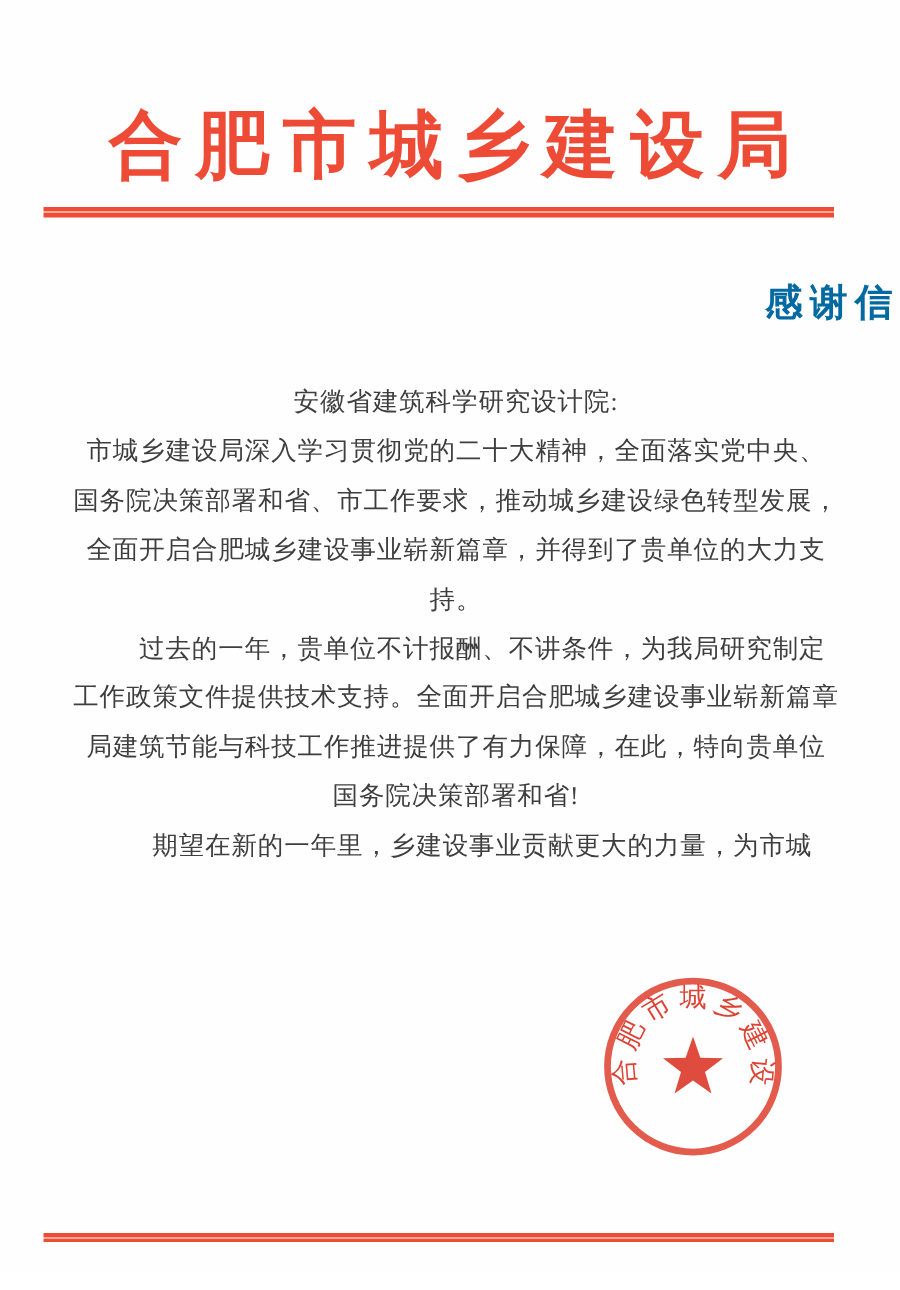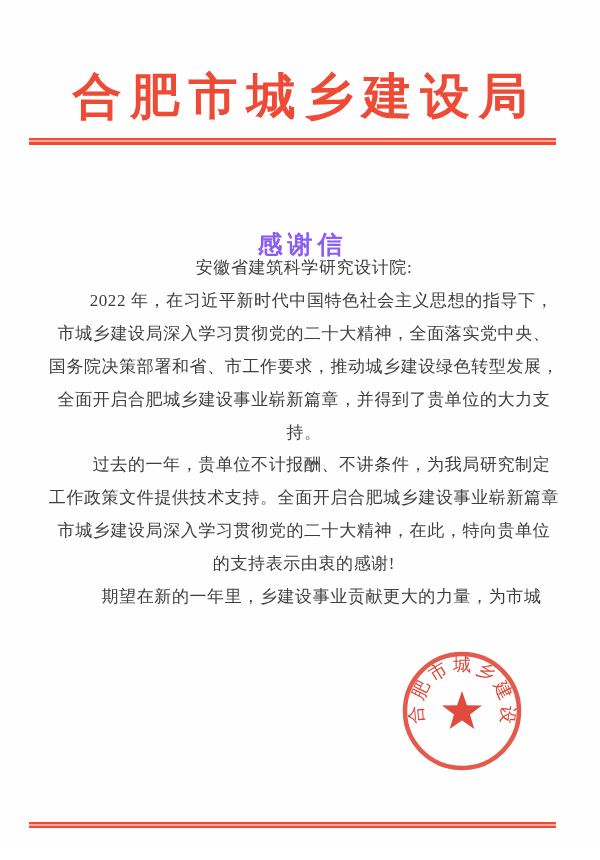--- a/index.html
+++ b/index.html
@@ -25,26 +25,25 @@
     background:linear-gradient(to bottom,
       #ef4c36 0px,#ef4c36 2.4px,
       #fca79b 2.4px,#fca79b 4.2px,
       #ef4c36 4.2px,#ef4c36 7px);
   }
   .rule-top{top:138px;height:7px;}
   .rule-bottom{top:822px;height:6px;}
   
   .letter-title{
     position:absolute;top:185px;left:0;right:0;
-    text-align:center;
+    text-align:right;
     font-size:25px;font-weight:bold;
-    color:#8b5cf6;
+    color:#0369a1;
     letter-spacing:5px;text-indent:5px;
     white-space:nowrap;
-    margin-top:43px;
   }
   
   .body-text{
     position:absolute;top:252px;left:48px;right:40px;
     font-size:17px;
     line-height:32.9px;
     color:#3e3e3e;
     letter-spacing:0.6px;
   }
   .body-line{white-space:nowrap;text-align:center;}
@@ -69,29 +68,28 @@
 
 <div class="page">
 
   <div class="masthead">合肥市城乡建设局</div>
   <div class="rule rule-top"></div>
 
   <div class="letter-title">感谢信</div>
 
   <div class="body-text">
     <div class="body-line">安徽省建筑科学研究设计院:</div>
-    <div class="body-line indent">2022 年，在习近平新时代中国特色社会主义思想的指导下，</div>
     <div class="body-line">市城乡建设局深入学习贯彻党的二十大精神，全面落实党中央、</div>
     <div class="body-line">国务院决策部署和省、市工作要求，推动城乡建设绿色转型发展，</div>
     <div class="body-line">全面开启合肥城乡建设事业崭新篇章，并得到了贵单位的大力支</div>
     <div class="body-line">持。</div>
     <div class="body-line indent">过去的一年，贵单位不计报酬、不讲条件，为我局研究制定</div>
     <div class="body-line">工作政策文件提供技术支持。全面开启合肥城乡建设事业崭新篇章</div>
-    <div class="body-line">市城乡建设局深入学习贯彻党的二十大精神，在此，特向贵单位</div>
-    <div class="body-line">的支持表示由衷的感谢!</div>
+    <div class="body-line">局建筑节能与科技工作推进提供了有力保障，在此，特向贵单位</div>
+    <div class="body-line">国务院决策部署和省!</div>
     <div class="body-line indent">期望在新的一年里，乡建设事业贡献更大的力量，为市城</div>
   </div>
 
   <svg class="seal" viewBox="0 0 128 128">
     <circle cx="64" cy="63" r="57" fill="none" stroke="rgba(221,62,45,0.85)" stroke-width="4.5"></circle>
     <polygon fill="rgba(219,57,40,0.9)" points="64,43 68.9,57.2 84,57.5 72,66.6 76.3,81 64,72.4 51.7,81 56,66.6 44,57.5 59.1,57.2"></polygon>
     <defs>
       <path id="sealTextArc" d="M 25.9 75 A 40 40 0 1 1 102.1 75" fill="none"></path>
     </defs>
     <text font-size="18" fill="rgba(216,52,36,0.92)" font-family="Liberation Serif, DejaVu Serif, serif">

